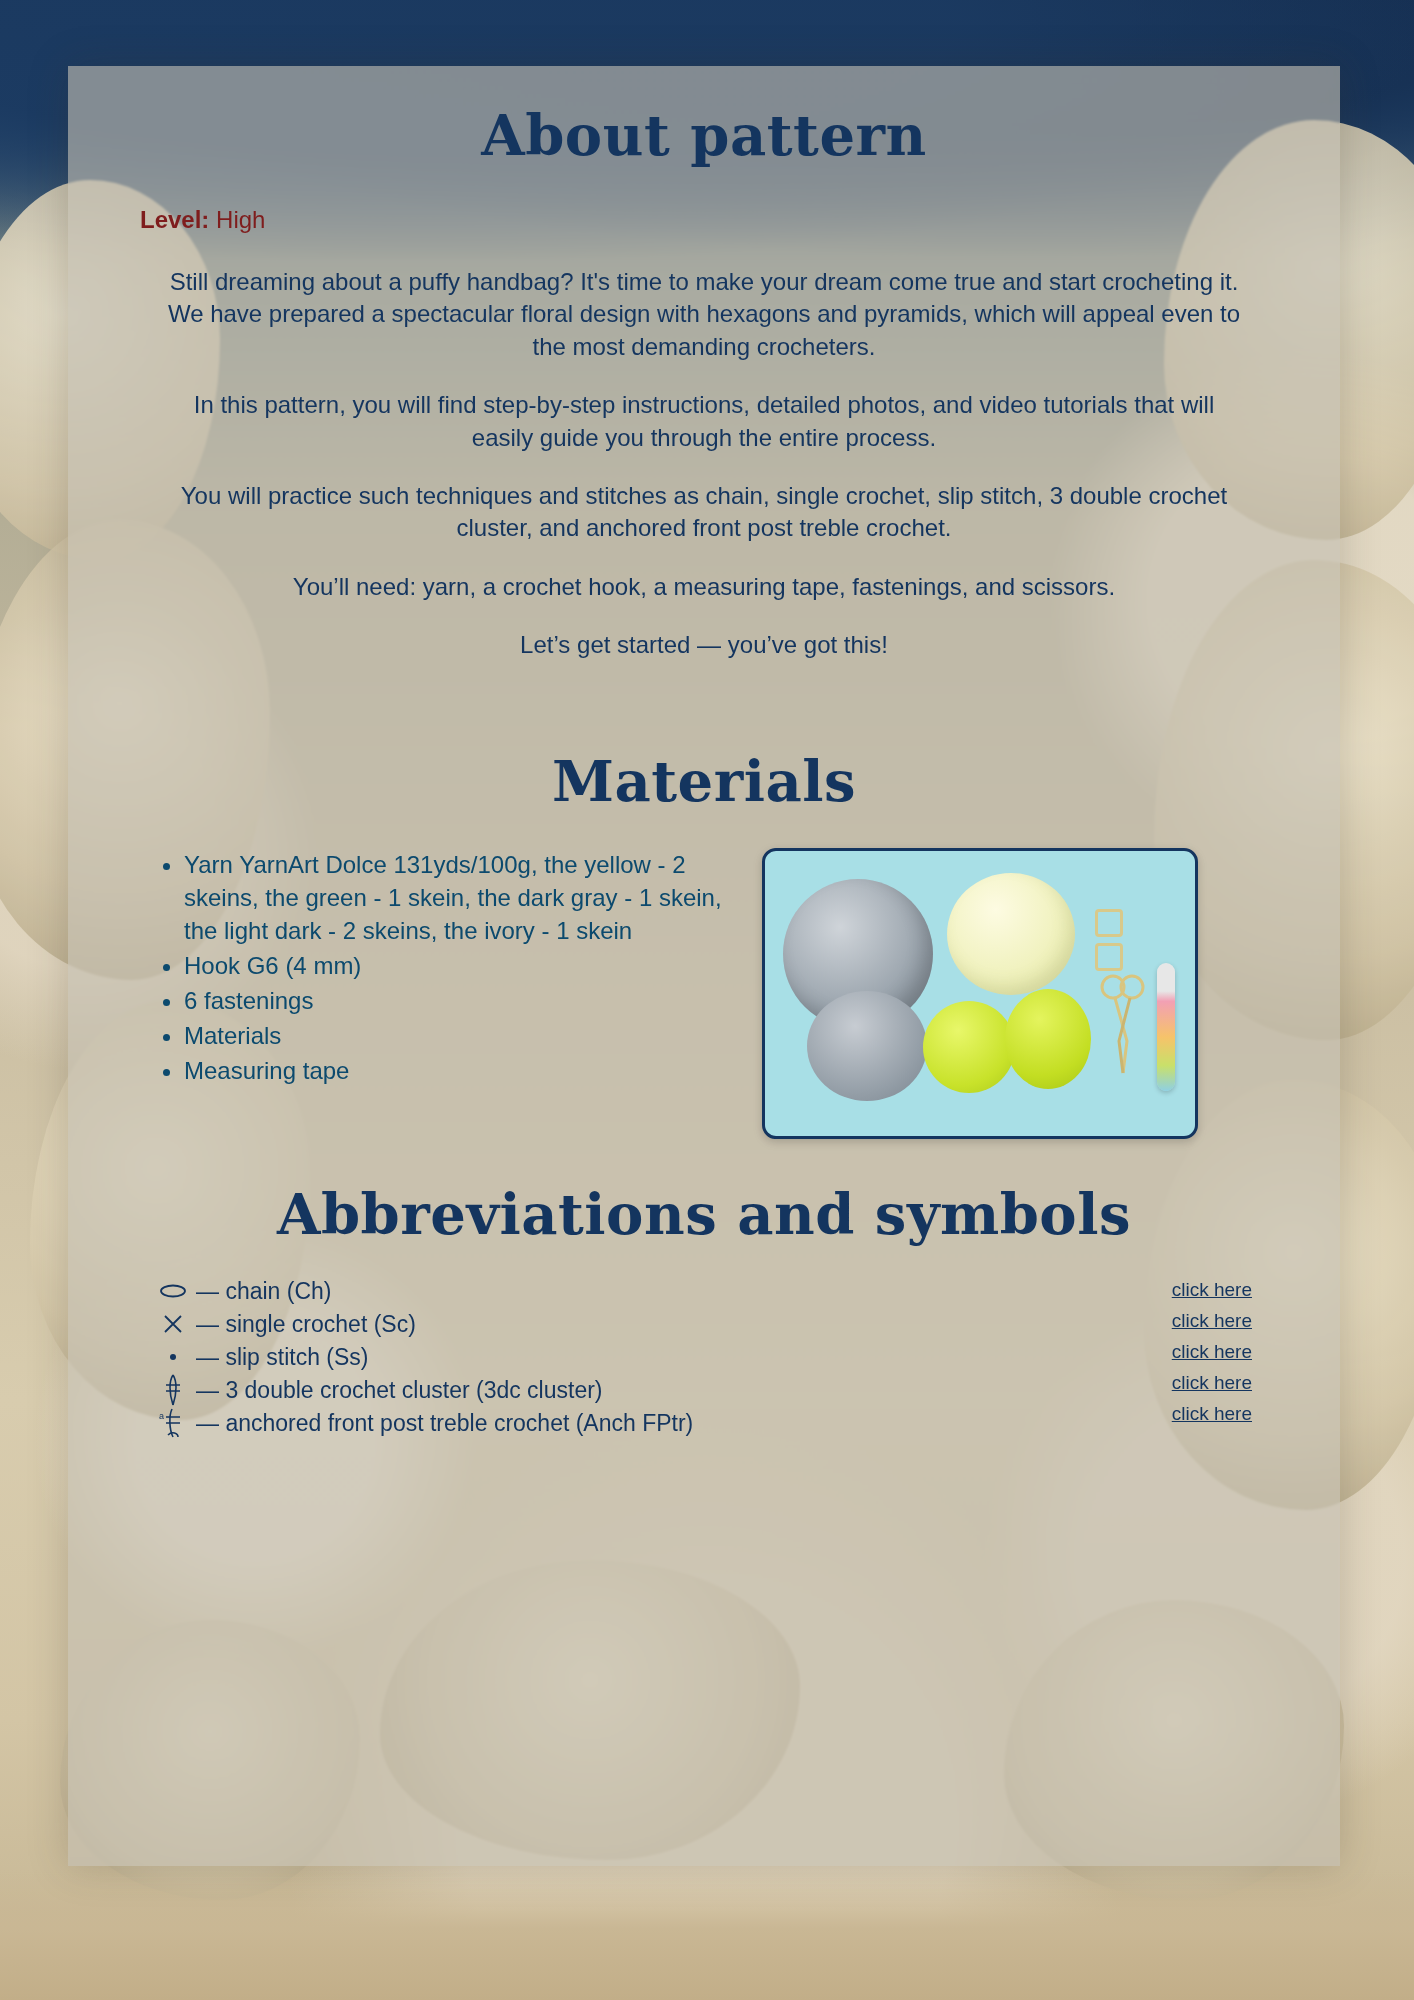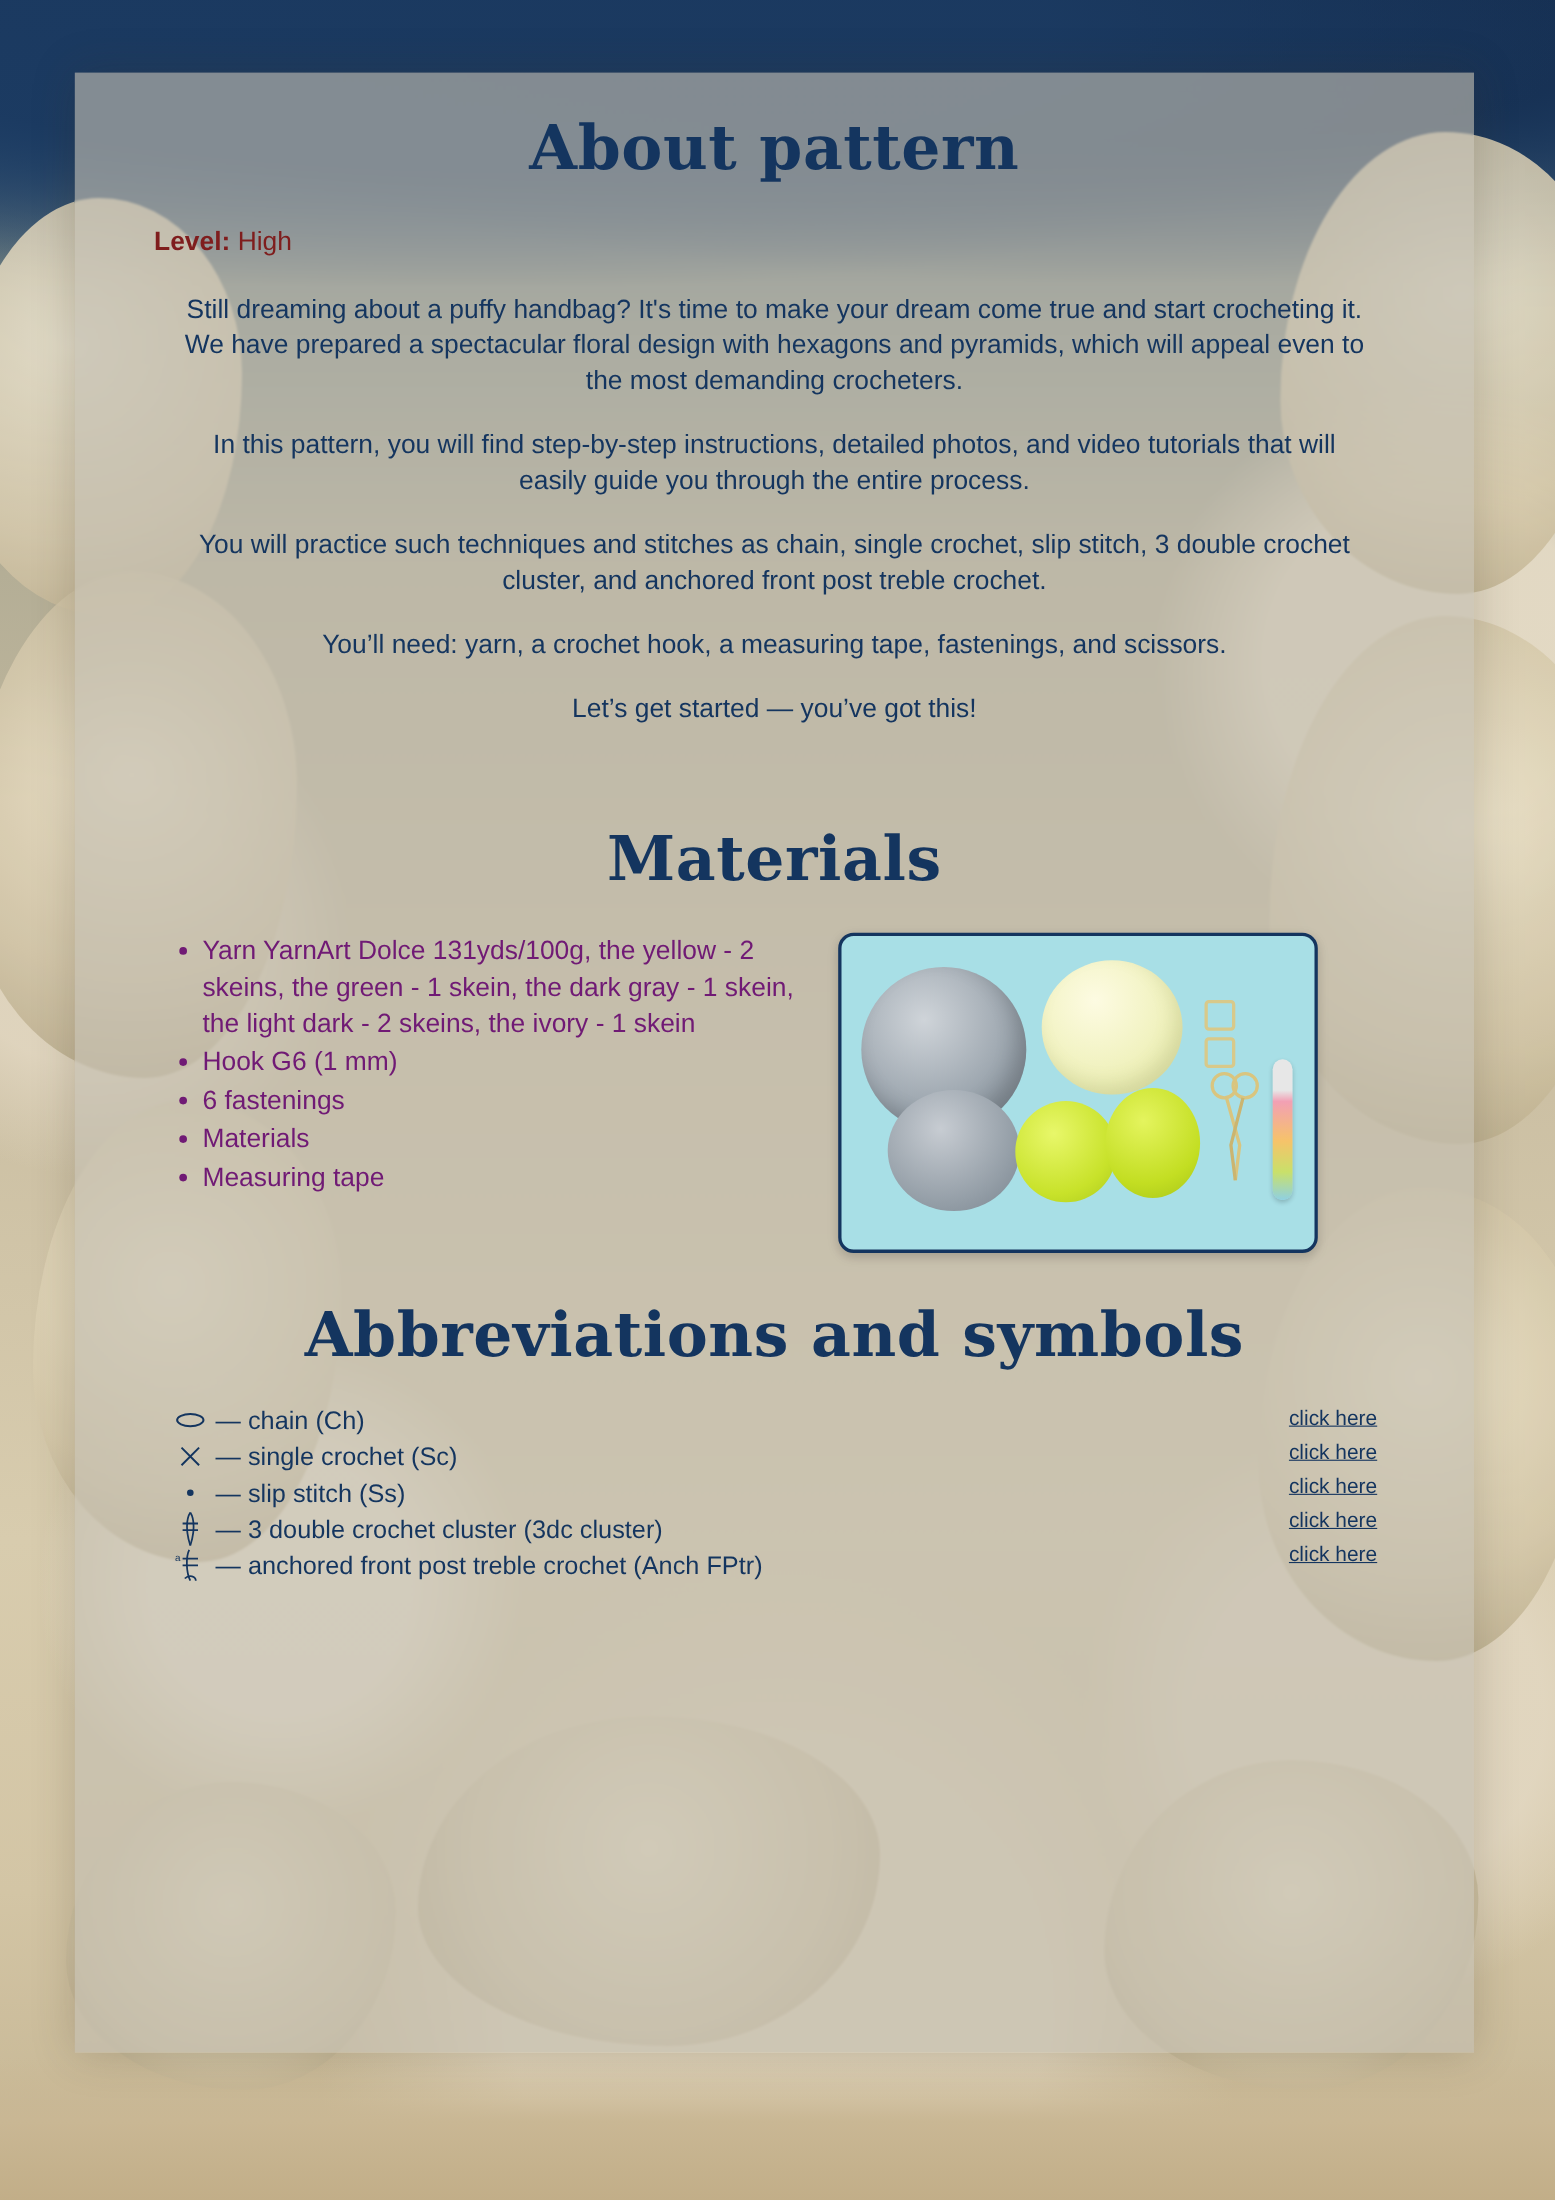--- a/index.html
+++ b/index.html
@@ -112,21 +112,21 @@
     display: flex;
     align-items: flex-start;
     gap: 18px;
   }
   .mat-list {
     margin: 6px 0 0 40px;
     padding: 0 0 0 24px;
     font-size: 24px;
     line-height: 1.38;
     width: 560px;
-    color: #701a75;
+    color: #0c4a6e;
   }
   .mat-list li { margin-bottom: 2px; }
 
   .photo {
     width: 430px;
     height: 285px;
     border: 3px solid #14355f;
     border-radius: 14px;
     background: #a8dfe6;
     position: relative;
@@ -253,21 +253,21 @@
     <p class="para">In this pattern, you will find step-by-step instructions, detailed photos, and video tutorials that will easily guide you through the entire process.</p>
     <p class="para">You will practice such techniques and stitches as chain, single crochet, slip stitch, 3 double crochet cluster, and anchored front post treble crochet.</p>
     <p class="para">You’ll need: yarn, a crochet hook, a measuring tape, fastenings, and scissors.</p>
     <p class="para">Let’s get started — you’ve got this!</p>
 
     <h1 class="title title-materials" style="margin-top:86px;">Materials</h1>
 
     <div class="materials-block">
       <ul class="mat-list">
         <li>Yarn YarnArt Dolce 131yds/100g, the yellow - 2 skeins, the green - 1 skein, the dark gray - 1 skein, the light dark - 2 skeins, the ivory - 1 skein</li>
-        <li>Hook G6 (1 mm)</li>
+        <li>Hook G6 (4 mm)</li>
         <li>6 fastenings</li>
         <li>Materials</li>
         <li>Measuring tape</li>
       </ul>
 
       <div class="photo">
         <div class="yarn yarn-gray"></div>
         <div class="yarn yarn-gray2"></div>
         <div class="yarn yarn-cream"></div>
         <div class="yarn yarn-lime1"></div>

